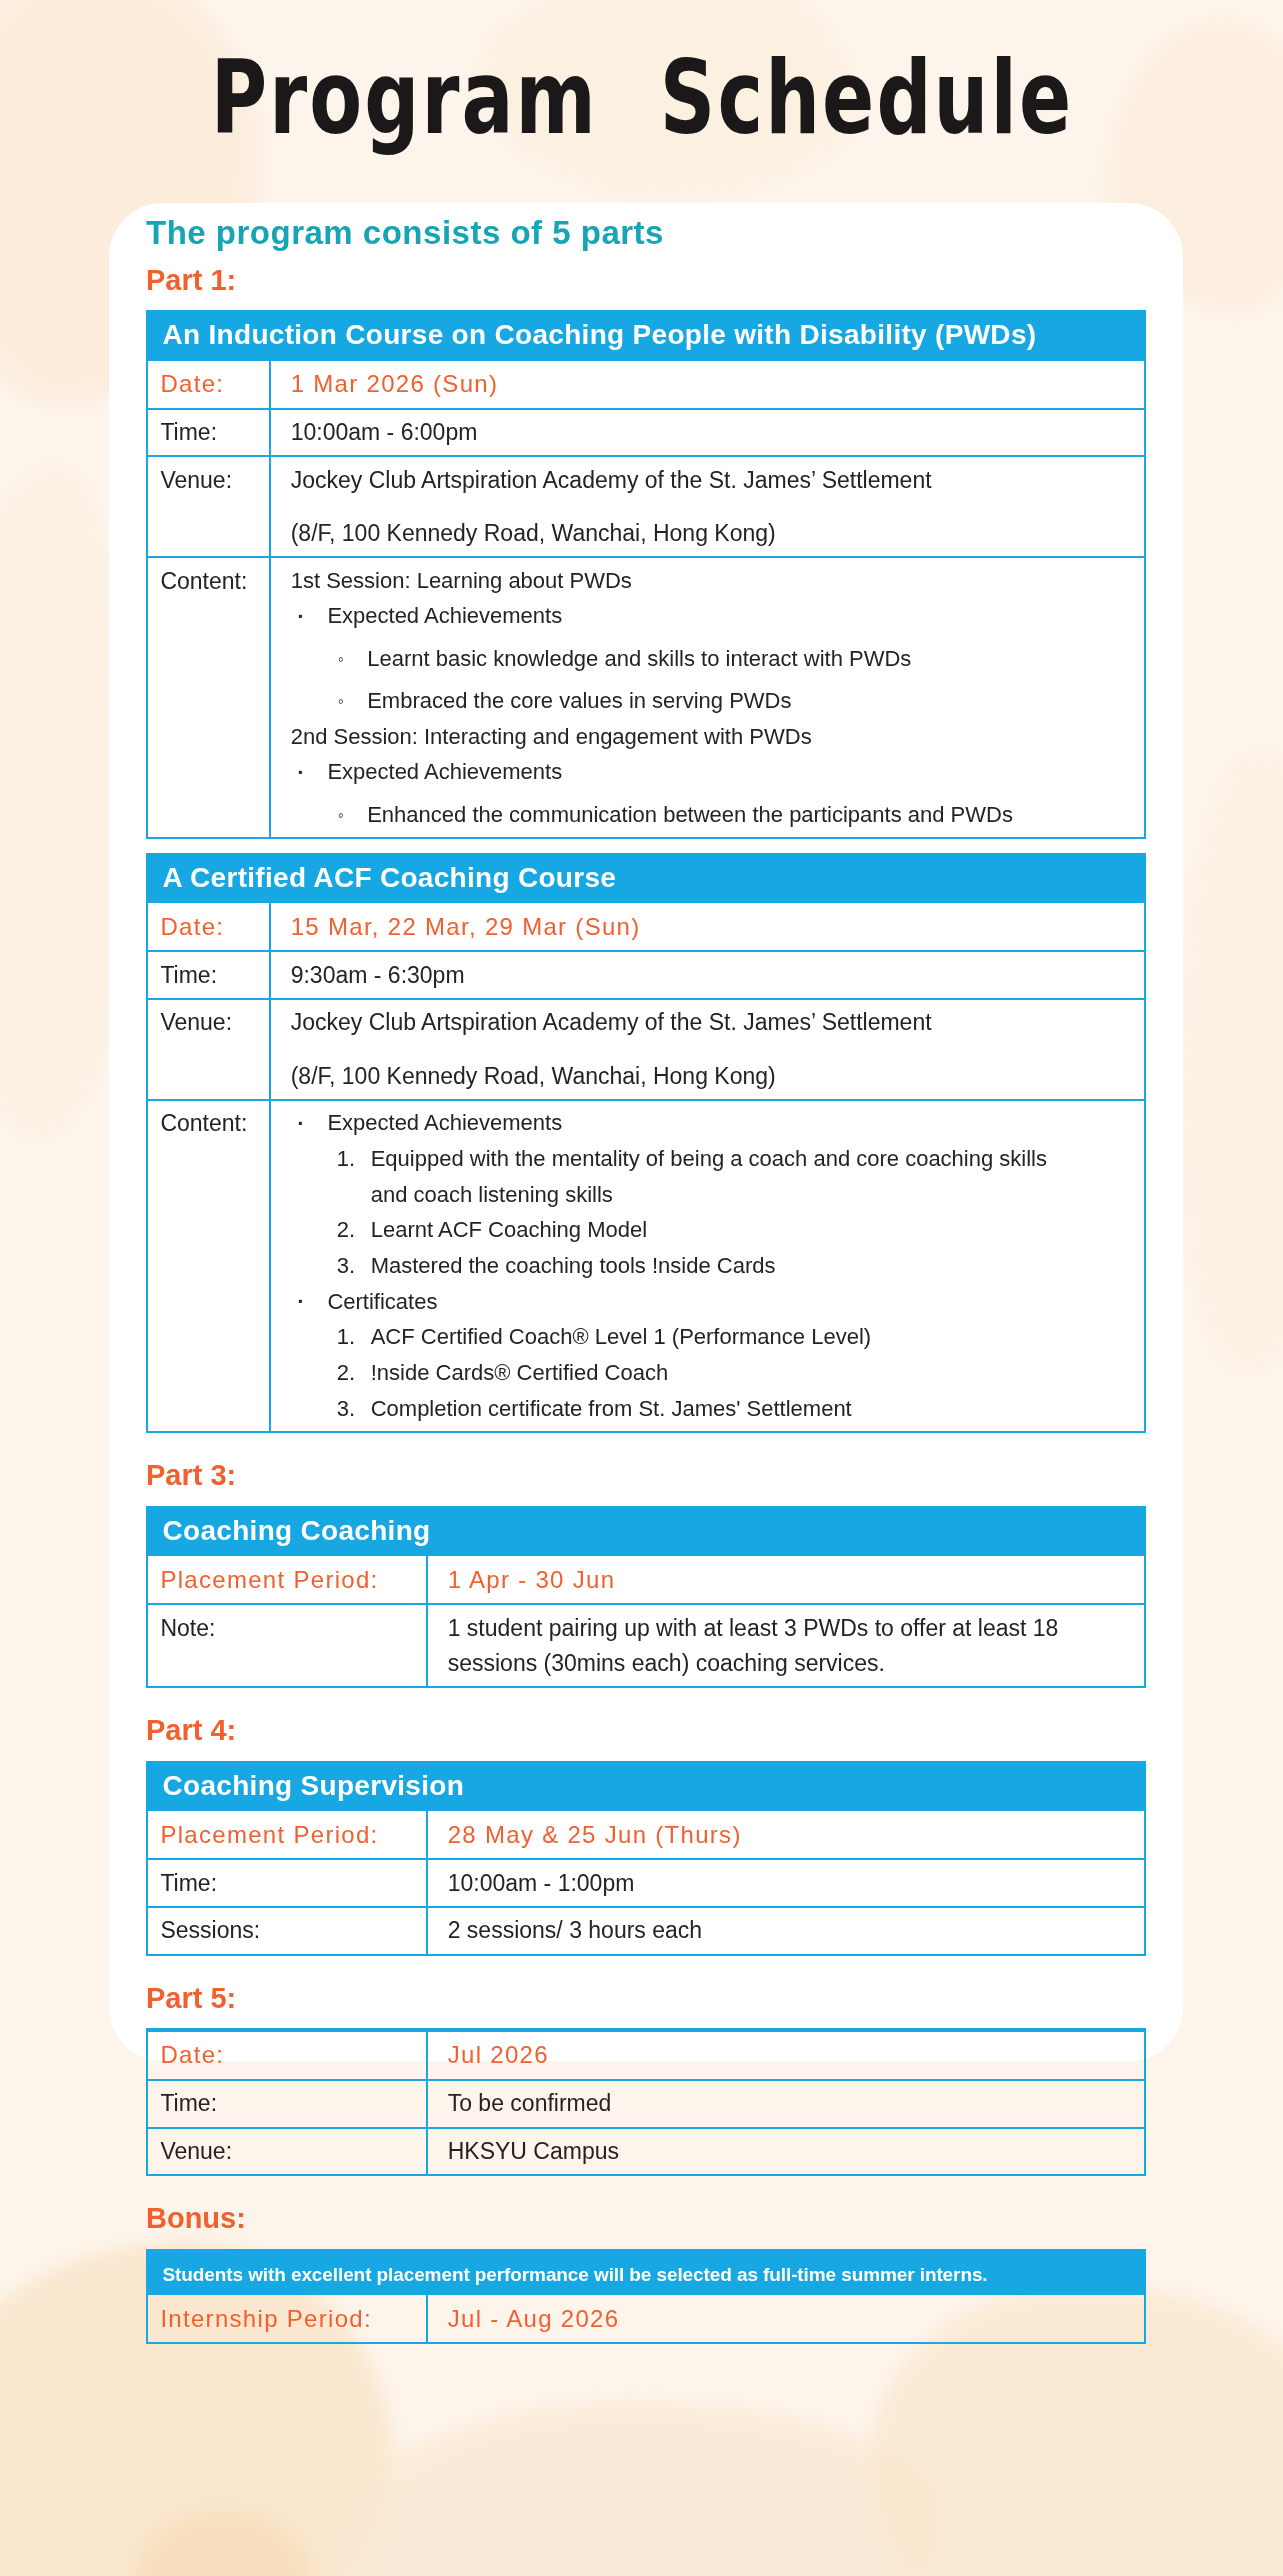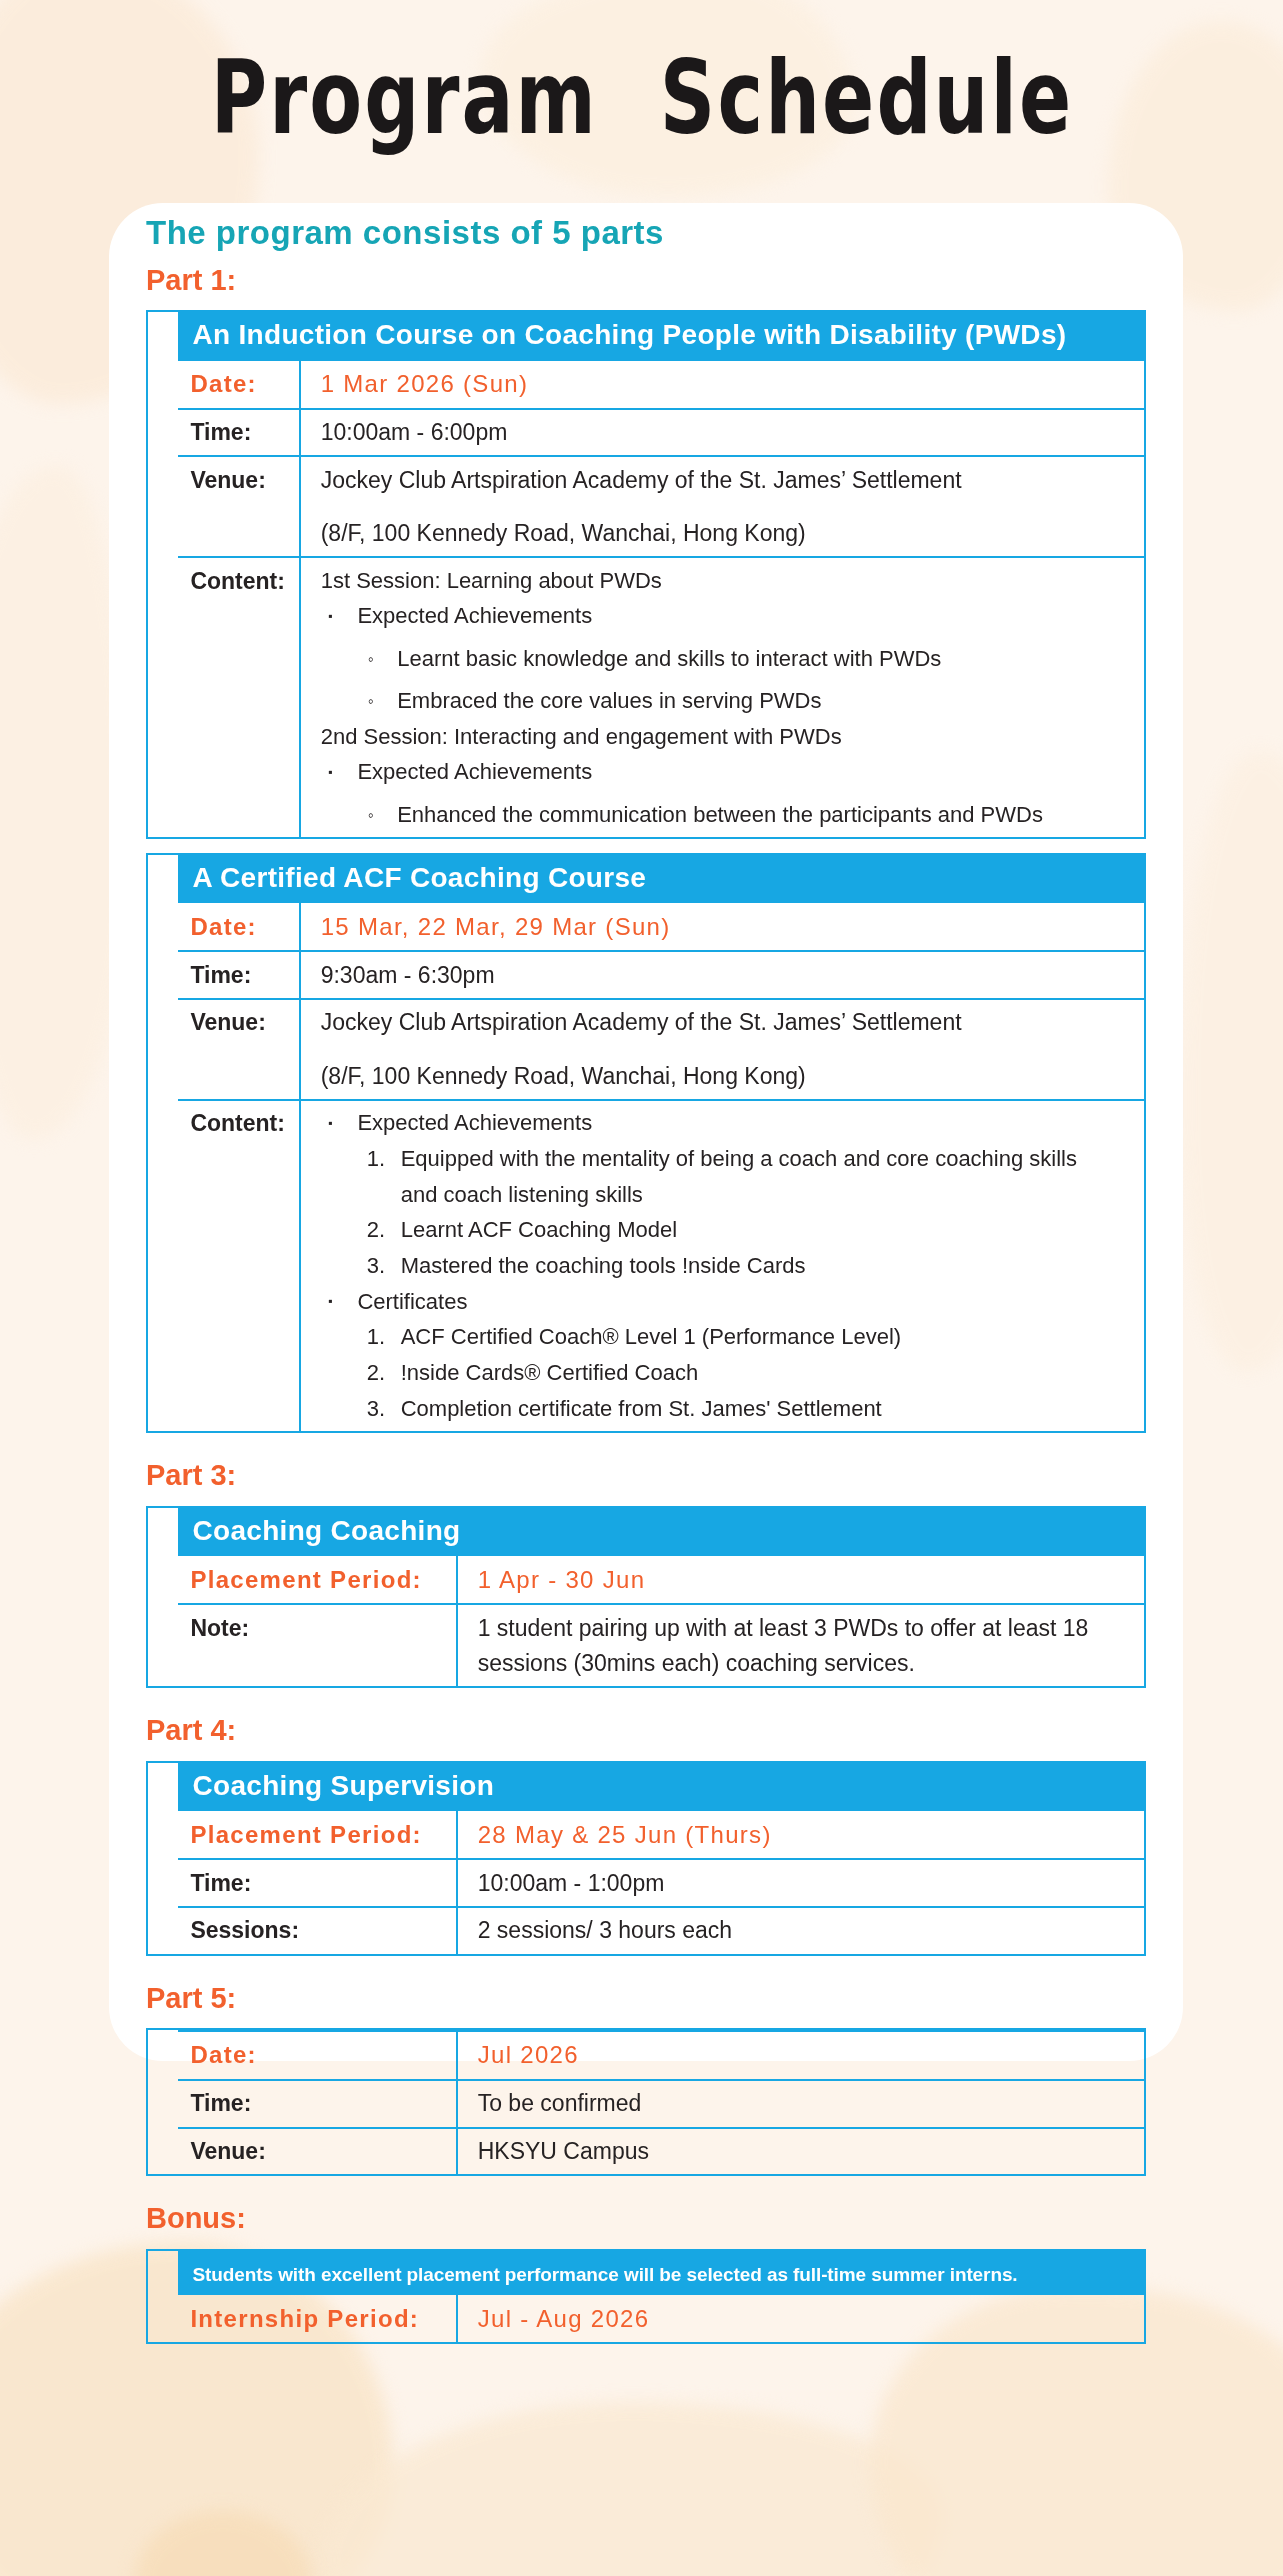--- a/index.html
+++ b/index.html
@@ -42,29 +42,29 @@
     font-size:33px; font-weight:bold; color:#16A5B5;
     letter-spacing:0.5px; margin:3.1px 0 0;
   }
 
   .part-label {
     font-size:29px; font-weight:bold; color:#F2602D;
     margin-top:27px; line-height:1.1;
   }
   .part-label.first { margin-top:12.4px; }
 
-  .tbl { border:2.6px solid #17A7E3; margin-top:13.5px;padding-left:30px; }
+  .tbl { border:2.6px solid #17A7E3; margin-top:13.5px; }
   .tbl-head { background:#17A7E3; color:#FFFFFF; padding:7.2px 14.5px; }
   .tbl-title { font-size:28px; font-weight:bold; letter-spacing:0.3px; line-height:1.15; }
   .tbl-subtitle { font-size:19px; font-weight:bold; margin-top:6.2px; line-height:1.15; letter-spacing:-0.1px; }
 
   .trow { display:grid; grid-template-columns:123px 1fr; border-top:2.6px solid #17A7E3; }
   .tbl.wide-label .trow { grid-template-columns:280px 1fr; }
   .tcell { padding:9.3px 12.4px; font-size:23px; line-height:1.18; }
-  .tcell.lab { border-right:2.6px solid #17A7E3; font-weight:bold; }
+  .tcell.lab { border-right:2.6px solid #17A7E3; font-weight:normal; }
   .tcell.val { padding-left:19.7px; font-weight:normal; }
   .orange { color:#F2602D; }
   .script { letter-spacing:1.3px; font-size:24px; font-weight:bold; }
 
   .vline + .vline { margin-top:26px; }
   .nline + .nline { margin-top:8.3px; }
 
   .content .cl { font-size:22px; line-height:1.2; margin-bottom:9.3px; white-space:pre-wrap; }
   .content .cl:last-child { margin-bottom:0; }
   .ind1 { padding-left:7.2px; }

